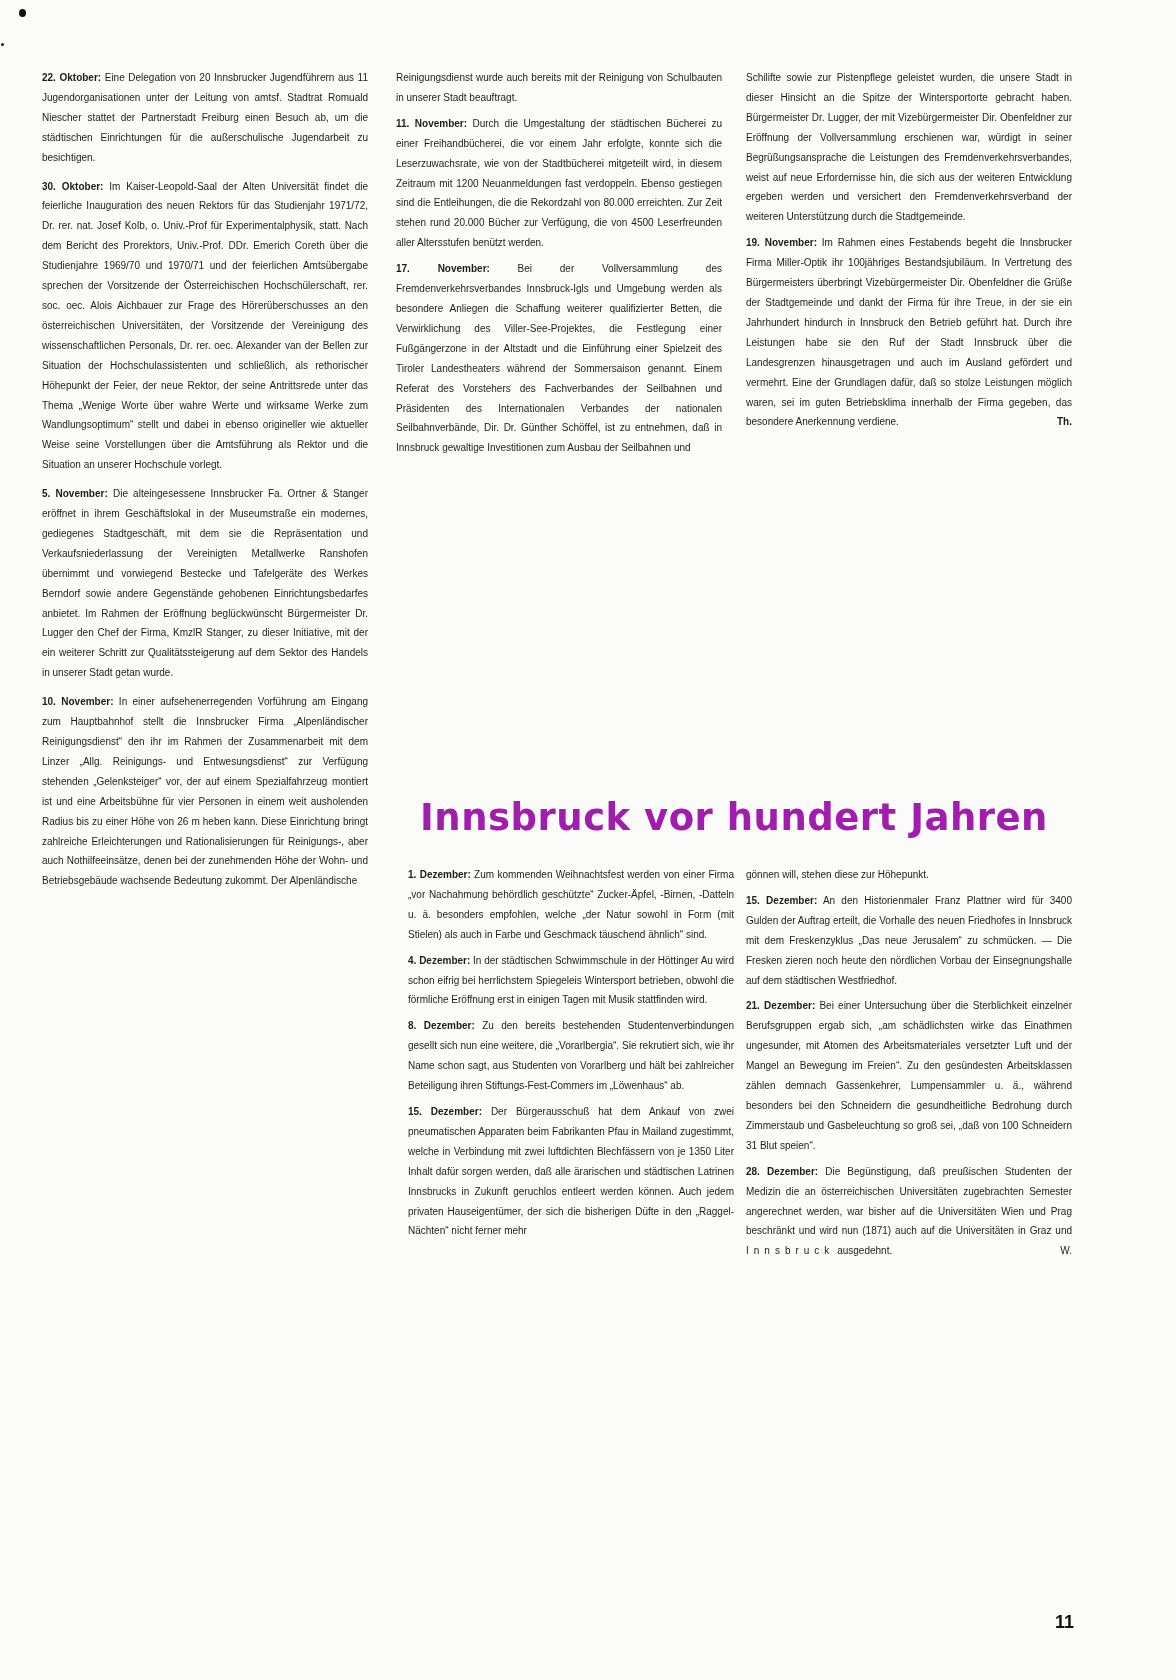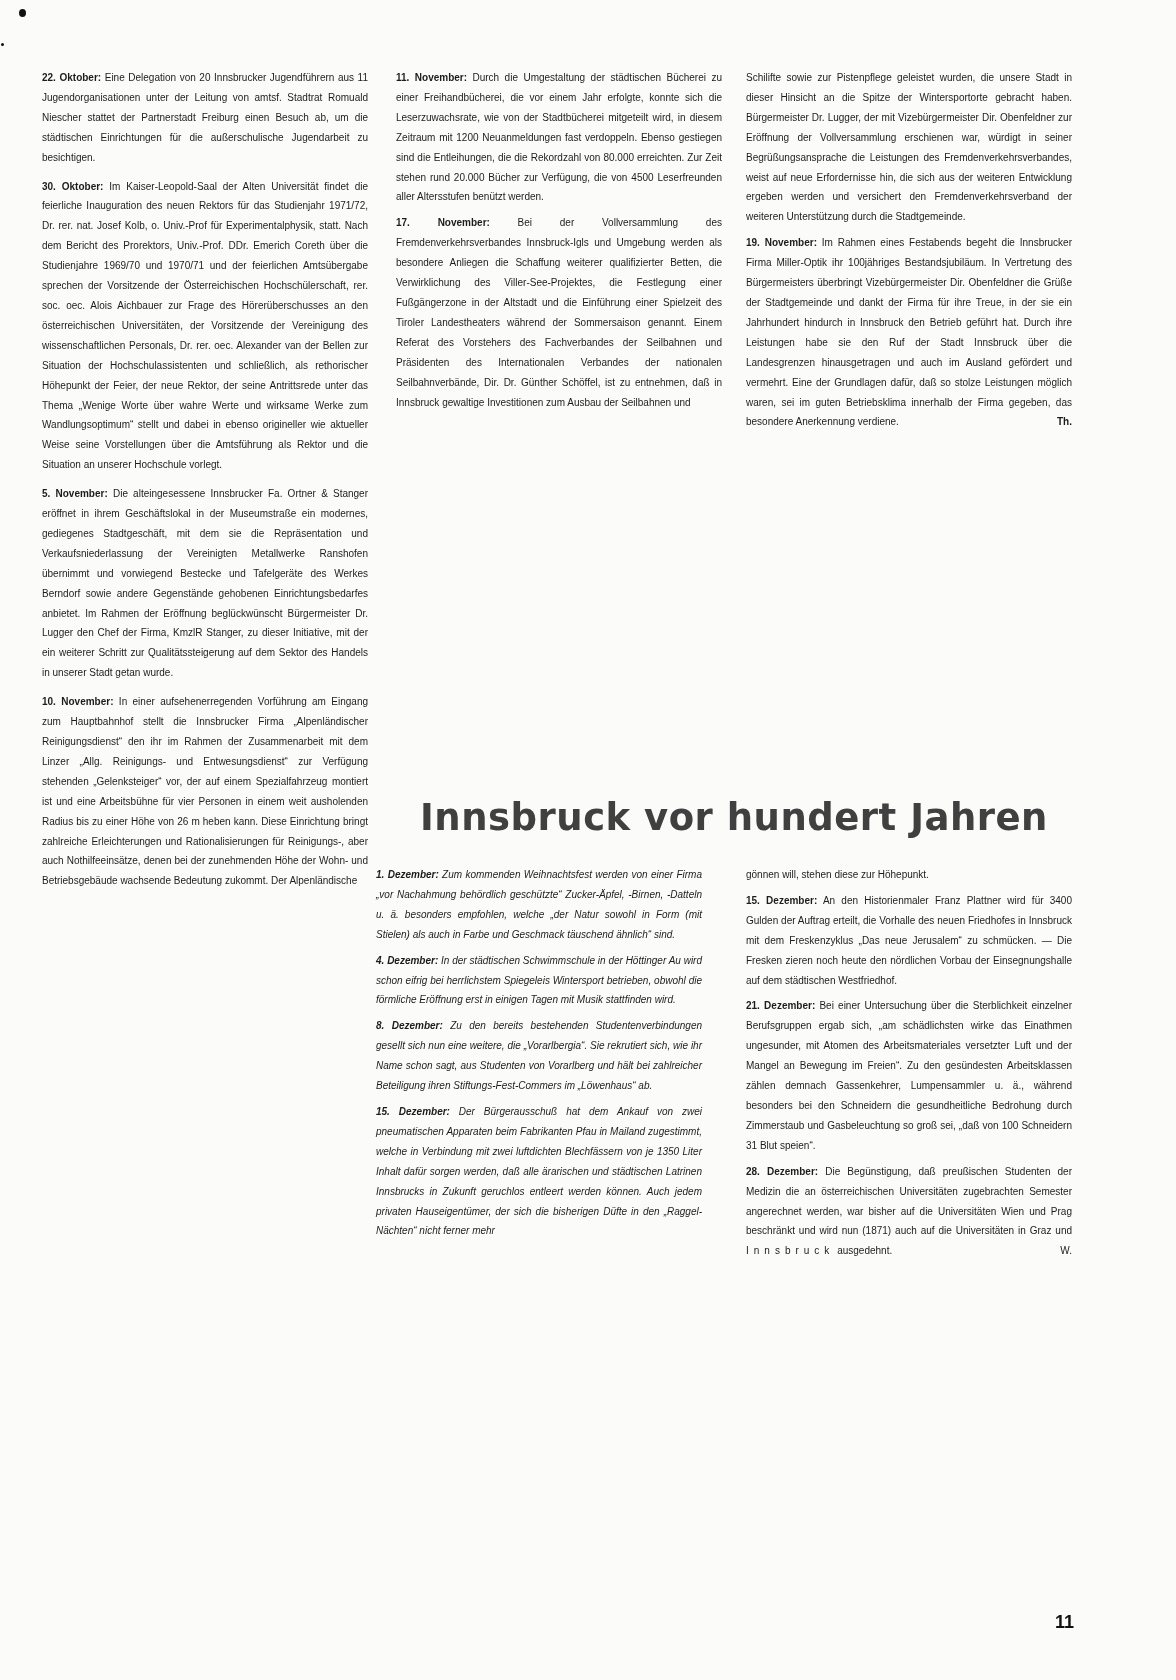--- a/index.html
+++ b/index.html
@@ -22,32 +22,32 @@
   }
   .col p { margin: 0 0 9px 0; }
   .col p.tight { margin-bottom: 6px; }
   .date { font-weight: bold; }
   .sig { float: right; font-weight: bold; }
   .sig-w { float: right; }
   .spaced { letter-spacing: 5px; }
   #c1 { left: 42px; top: 68px; }
   #c2 { left: 396px; top: 68px; }
   #c3 { left: 746px; top: 68px; }
-  #d1 { left: 376px; top: 865px; font-style: italic; }
+  #d1 { left: 408px; top: 865px; }
   #d2 { left: 746px; top: 865px; }
   .title {
     position: absolute;
     left: 396px; top: 796px;
     width: 676px;
     text-align: center;
     font-family: "DejaVu Sans", "Liberation Sans", sans-serif;
     font-weight: bold;
     font-size: 37px;
     letter-spacing: 0.5px;
-    color: #404040;
+    color: #a21caf;
   }
   .pageno {
     position: absolute;
     right: 102px; top: 1612px;
     font-weight: bold;
     font-size: 18px;
     color: #111;
   }
 </style>
 </head>
@@ -65,20 +65,23 @@
   </p>
   <p>
     <span class="date">5. November:</span><span> Die alteingesessene Innsbrucker Fa. Ortner &amp; Stanger eröffnet in ihrem Geschäftslokal in der Museumstraße ein modernes, gediegenes Stadtgeschäft, mit dem sie die Repräsentation und Verkaufsniederlassung der Vereinigten Metallwerke Ranshofen übernimmt und vorwiegend Bestecke und Tafelgeräte des Werkes Berndorf sowie andere Gegenstände gehobenen Einrichtungsbedarfes anbietet. Im Rahmen der Eröffnung beglückwünscht Bürgermeister Dr. Lugger den Chef der Firma, KmzlR Stanger, zu dieser Initiative, mit der ein weiterer Schritt zur Qualitätssteigerung auf dem Sektor des Handels in unserer Stadt getan wurde.</span>
   </p>
   <p>
     <span class="date">10. November:</span><span> In einer aufsehenerregenden Vorführung am Eingang zum Hauptbahnhof stellt die Innsbrucker Firma „Alpenländischer Reinigungsdienst“ den ihr im Rahmen der Zusammenarbeit mit dem Linzer „Allg. Reinigungs- und Entwesungsdienst“ zur Verfügung stehenden „Gelenksteiger“ vor, der auf einem Spezialfahrzeug montiert ist und eine Arbeitsbühne für vier Personen in einem weit ausholenden Radius bis zu einer Höhe von 26 m heben kann. Diese Einrichtung bringt zahlreiche Erleichterungen und Rationalisierungen für Reinigungs-, aber auch Nothilfeeinsätze, denen bei der zunehmenden Höhe der Wohn- und Betriebsgebäude wachsende Bedeutung zukommt. Der Alpenländische</span>
   </p>
 </div>
 
 <div class="col" id="c2">
+  <p class="tight">
+    <span>Reinigungsdienst wurde auch bereits mit der Reinigung von Schulbauten in unserer Stadt beauftragt.</span>
+  </p>
   <p class="tight">
     <span class="date">11. November:</span><span> Durch die Umgestaltung der städtischen Bücherei zu einer Freihandbücherei, die vor einem Jahr erfolgte, konnte sich die Leserzuwachsrate, wie von der Stadtbücherei mitgeteilt wird, in diesem Zeitraum mit 1200 Neuanmeldungen fast verdoppeln. Ebenso gestiegen sind die Entleihungen, die die Rekordzahl von 80.000 erreichten. Zur Zeit stehen rund 20.000 Bücher zur Verfügung, die von 4500 Leserfreunden aller Altersstufen benützt werden.</span>
   </p>
   <p class="tight">
     <span class="date">17. November:</span><span> Bei der Vollversammlung des Fremdenverkehrsverbandes Innsbruck-Igls und Umgebung werden als besondere Anliegen die Schaffung weiterer qualifizierter Betten, die Verwirklichung des Viller-See-Projektes, die Festlegung einer Fußgängerzone in der Altstadt und die Einführung einer Spielzeit des Tiroler Landestheaters während der Sommersaison genannt. Einem Referat des Vorstehers des Fachverbandes der Seilbahnen und Präsidenten des Internationalen Verbandes der nationalen Seilbahnverbände, Dir. Dr. Günther Schöffel, ist zu entnehmen, daß in Innsbruck gewaltige Investitionen zum Ausbau der Seilbahnen und</span>
   </p>
 </div>
 
 <div class="col" id="c3">
   <p class="tight">

